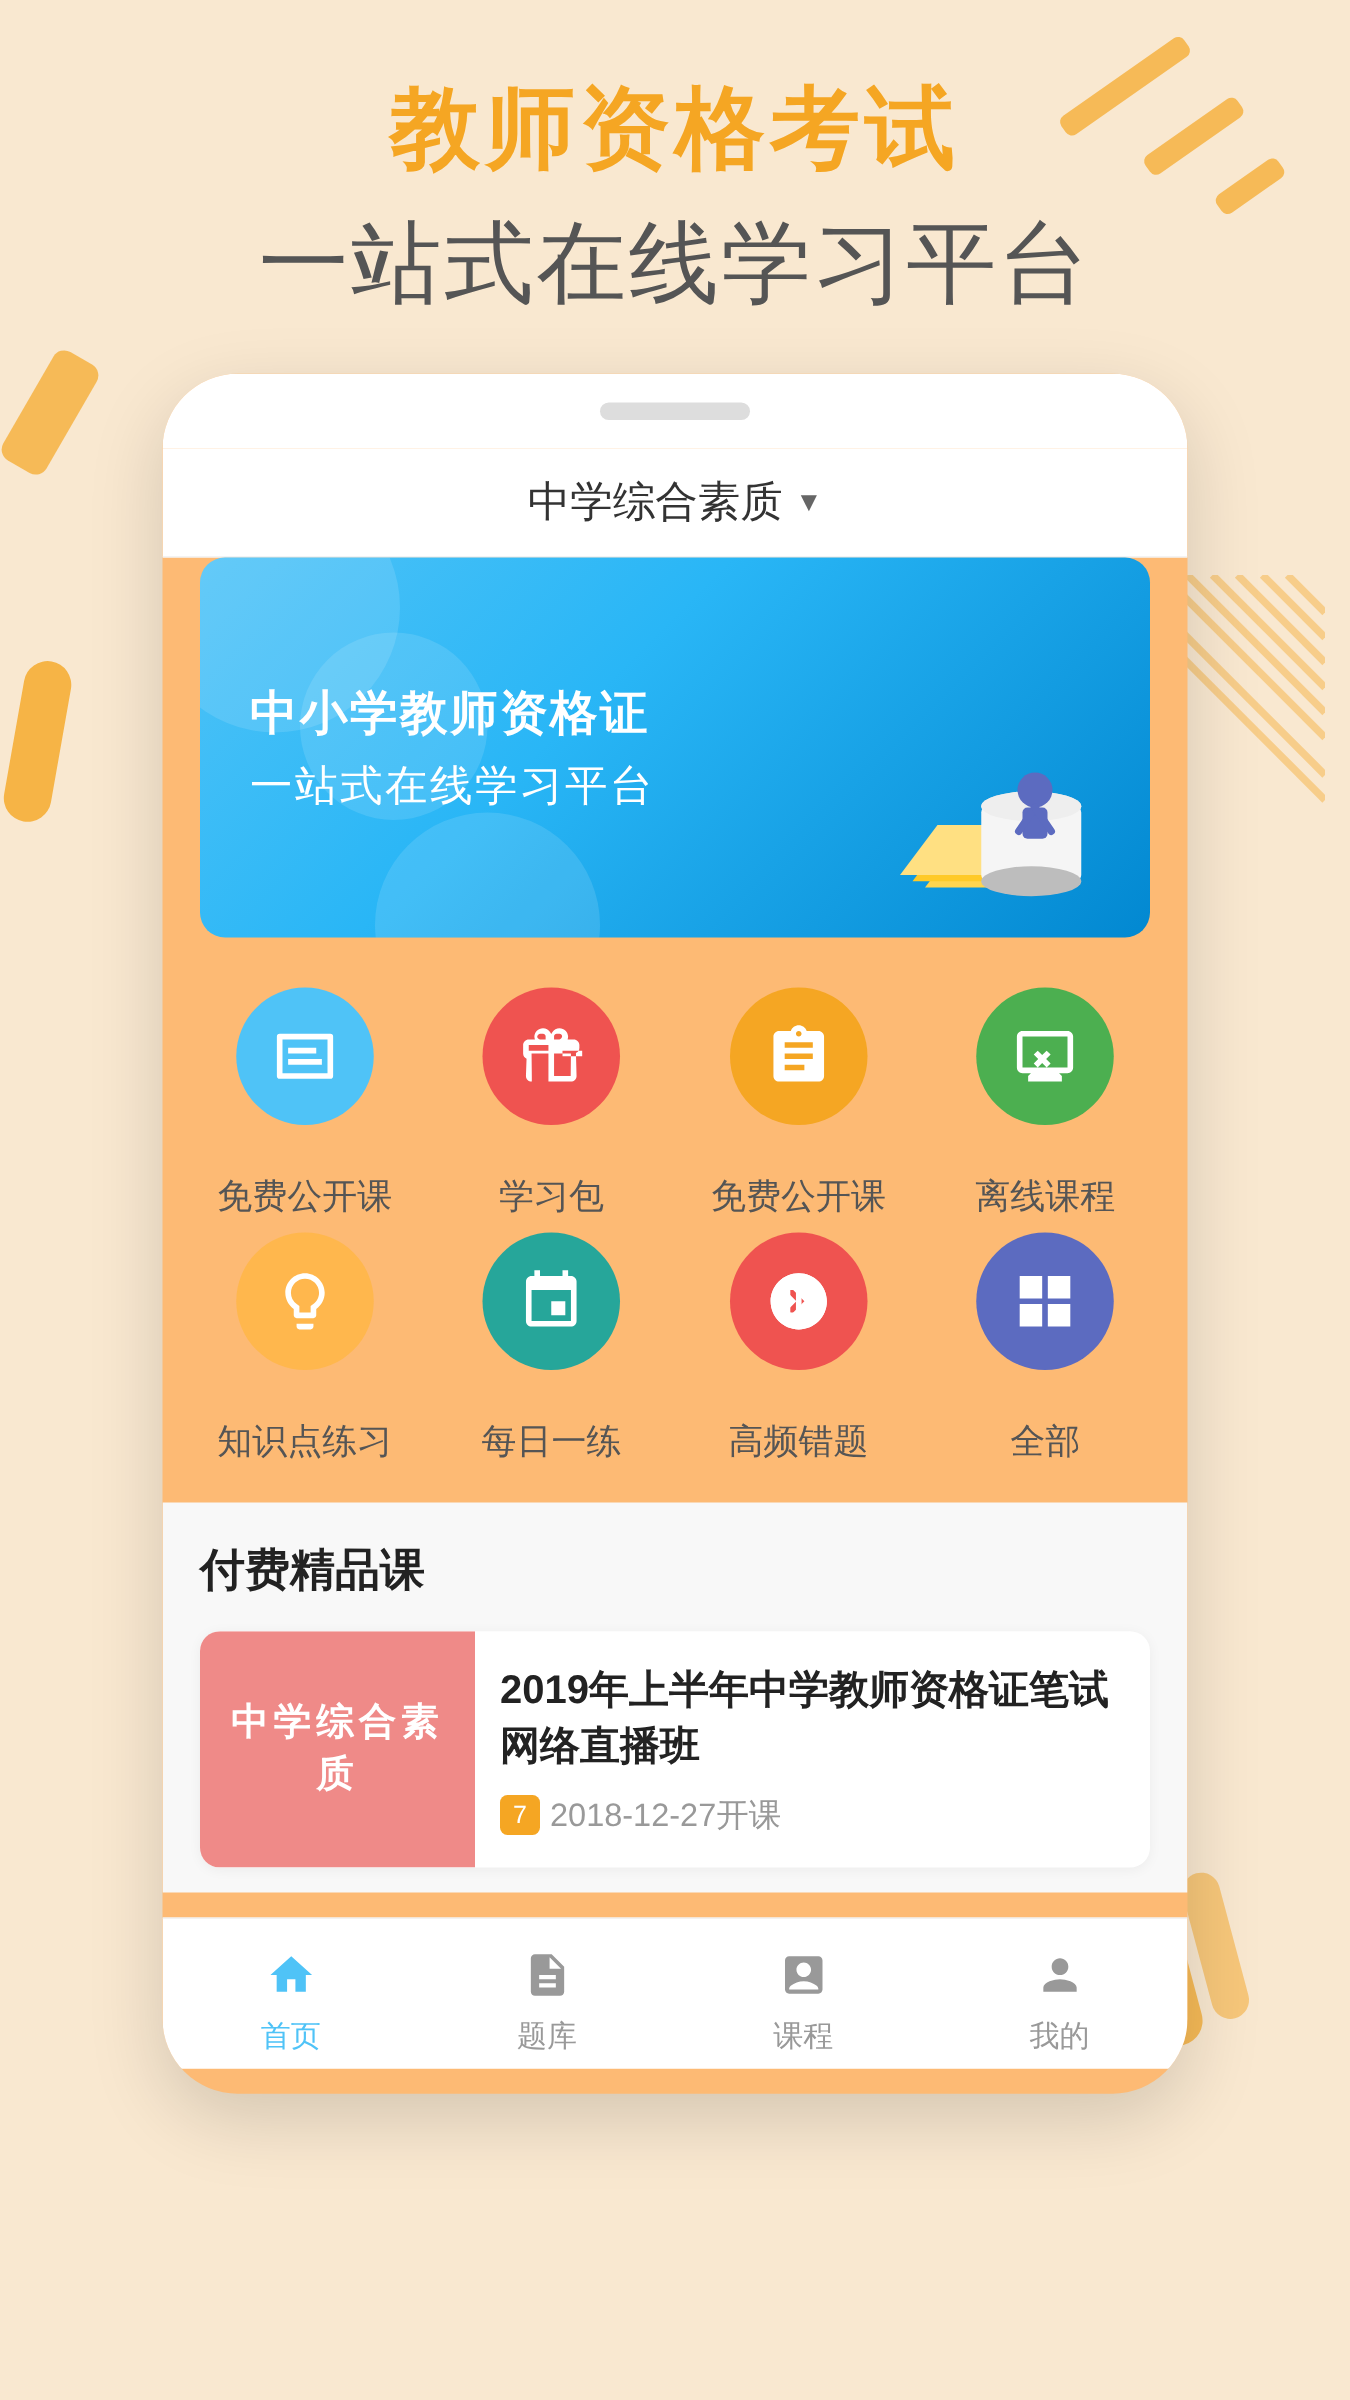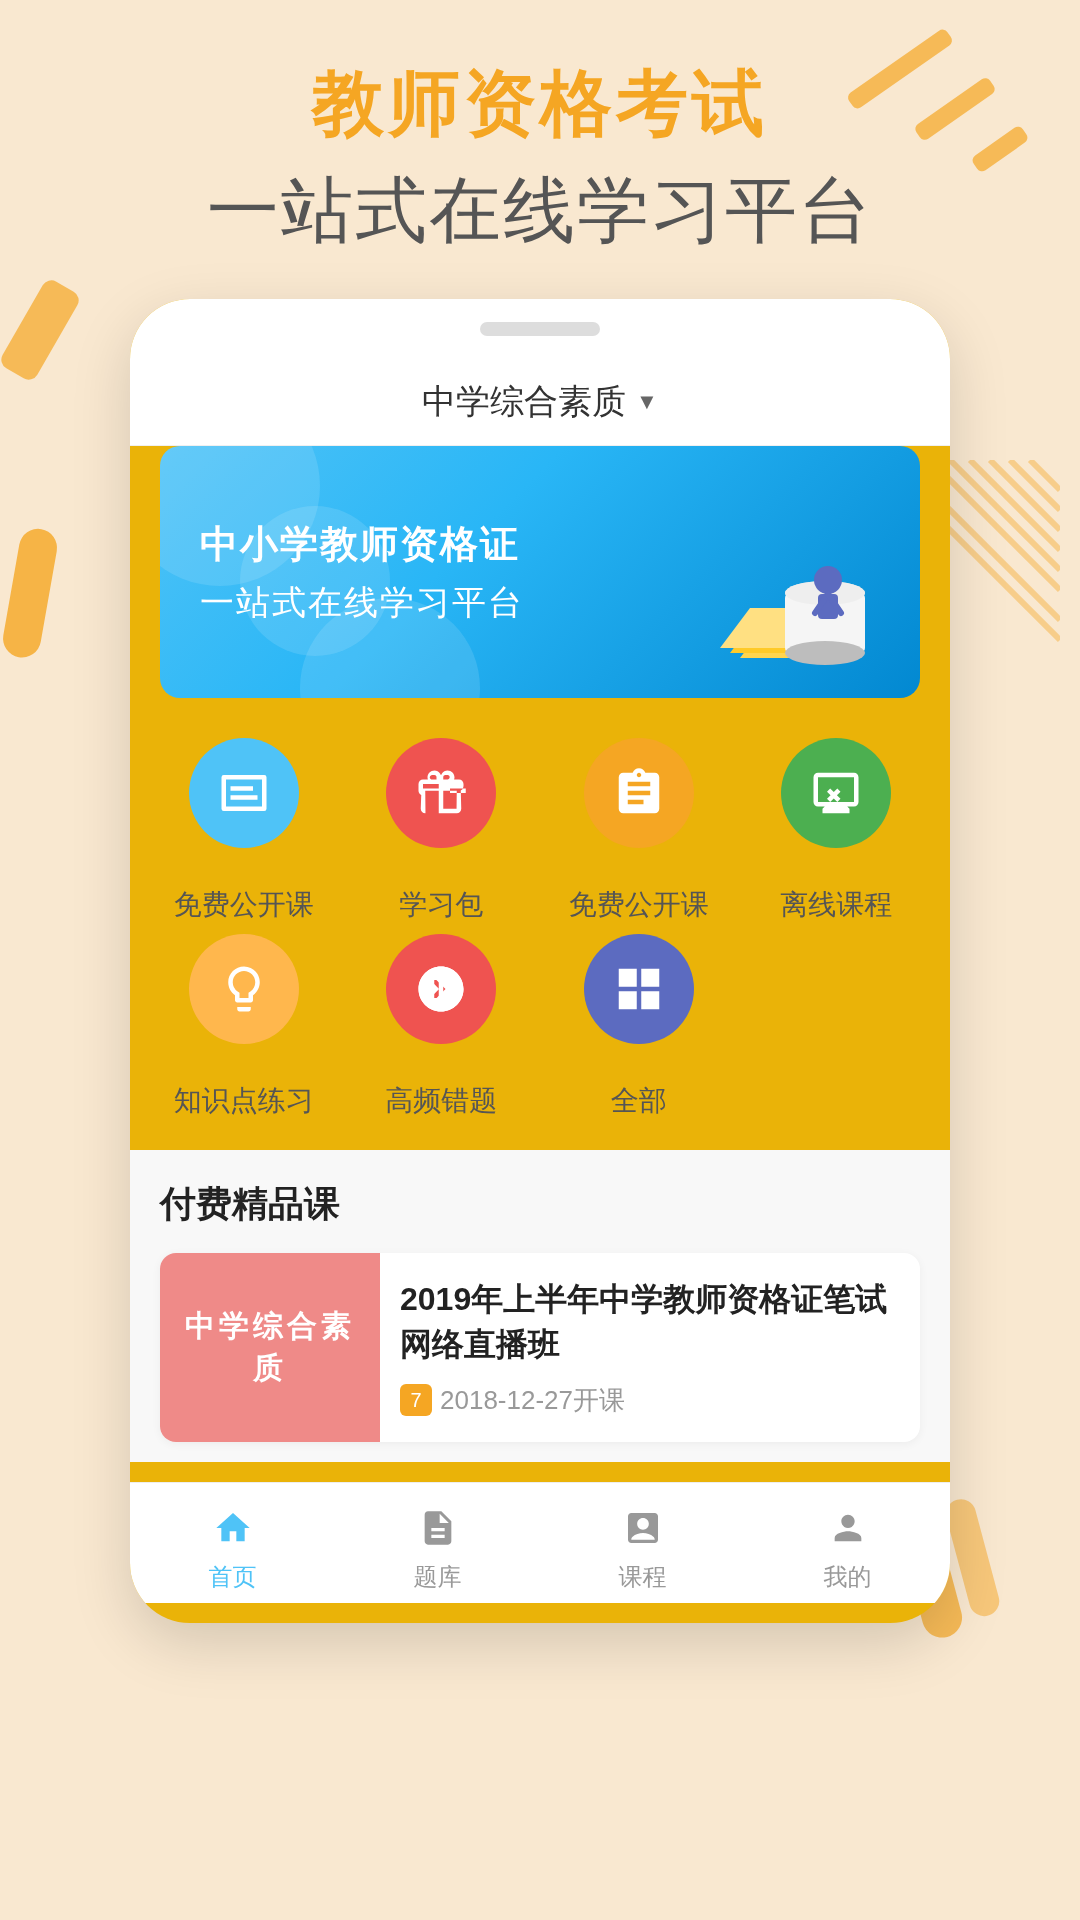--- a/index.html
+++ b/index.html
@@ -76,21 +76,21 @@
       color: #555;
       letter-spacing: 2px;
     }
 
     
     .phone-mockup {
       position: relative;
       z-index: 2;
       margin: 0 auto;
       width: 820px;
-      background: #eab308;
+      background: #fdba74;
       border-radius: 60px;
       box-shadow: 0 20px 60px rgba(0,0,0,0.15);
       overflow: hidden;
       padding-bottom: 20px;
     }
 
     .phone-top-bar {
       height: 60px;
       background: #fff;
       display: flex;
@@ -126,21 +126,21 @@
     .navbar-arrow {
       font-size: 22px;
       color: #666;
     }
 
     
     .banner {
       margin: 0 30px;
       border-radius: 20px;
       background: linear-gradient(135deg, #4fc3f7 0%, #29b6f6 40%, #0288d1 100%);
-      height: 252px;
+      height: 304px;
       position: relative;
       overflow: hidden;
       display: flex;
       align-items: center;
       padding: 24px 40px;
     }
 
     .banner-circles {
       position: absolute;
       top: 0; left: 0; right: 0; bottom: 0;
@@ -493,20 +493,28 @@
 
       <div class="menu-item">
         <div class="menu-icon-circle icon-yellow">
           <svg viewBox="0 0 24 24" xmlns="http://www.w3.org/2000/svg">
             <path d="M9 21c0 .55.45 1 1 1h4c.55 0 1-.45 1-1v-1H9v1zm3-19C8.14 2 5 5.14 5 9c0 2.38 1.19 4.47 3 5.74V17c0 .55.45 1 1 1h6c.55 0 1-.45 1-1v-2.26c1.81-1.27 3-3.36 3-5.74 0-3.86-3.14-7-7-7zm2.85 11.1l-.85.6V16h-4v-2.3l-.85-.6A4.997 4.997 0 017 9c0-2.76 2.24-5 5-5s5 2.24 5 5c0 1.63-.8 3.16-2.15 4.1z"></path>
           </svg>
         </div>
         <span class="menu-label">知识点练习</span>
       </div>
       <div class="menu-item">
+        <div class="menu-icon-circle icon-green2">
+          <svg viewBox="0 0 24 24" xmlns="http://www.w3.org/2000/svg">
+            <path d="M17 12h-5v5h5v-5zM16 1v2H8V1H6v2H5c-1.11 0-1.99.9-1.99 2L3 19c0 1.1.89 2 2 2h14c1.1 0 2-.9 2-2V5c0-1.1-.9-2-2-2h-1V1h-2zm3 18H5V8h14v11z"></path>
+          </svg>
+        </div>
+        <span class="menu-label">每日一练</span>
+      </div>
+      <div class="menu-item">
         <div class="menu-icon-circle icon-pink">
           <svg viewBox="0 0 24 24" xmlns="http://www.w3.org/2000/svg">
             <path d="M12 2C6.48 2 2 6.48 2 12s4.48 10 10 10 10-4.48 10-10S17.52 2 12 2zm-1 14H9V8h2v8zm4 0h-2V8h2v8z"></path>
             <path d="M12 2C6.48 2 2 6.48 2 12s4.48 10 10 10 10-4.48 10-10S17.52 2 12 2zM9.5 16.5l-1.41-1.41L11.17 12 8.09 8.91 9.5 7.5l4.5 4.5-4.5 4.5z"></path>
           </svg>
         </div>
         <span class="menu-label">高频错题</span>
       </div>
       <div class="menu-item">
         <div class="menu-icon-circle icon-blue2">

